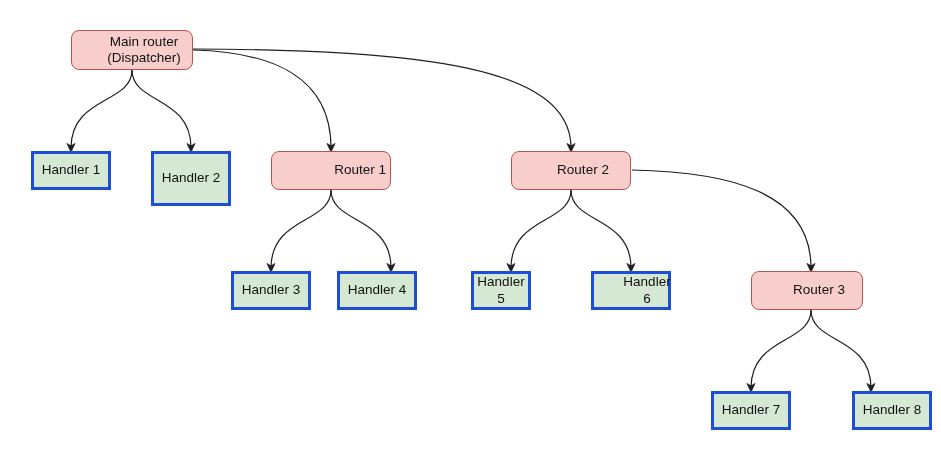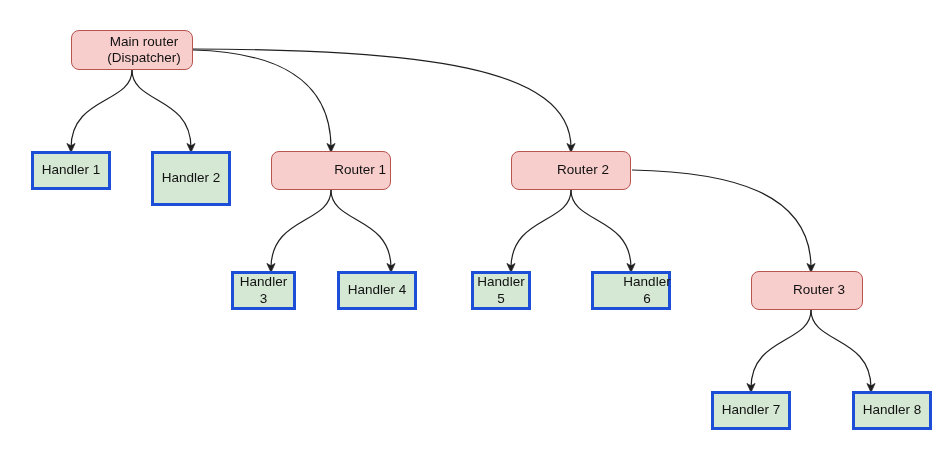--- a/index.html
+++ b/index.html
@@ -84,21 +84,21 @@
       </g>
   </svg>
 
   <div id="nodes-layer">
       <div class="node router" style="left: 71px; top: 30px; width: 122px; height: 40px;"><span class="node-label">Main router
 (Dispatcher)</span></div>
       <div class="node handler" style="left: 31px; top: 151px; width: 80px; height: 39px;"><span class="node-label">Handler 1</span></div>
       <div class="node handler" style="left: 151px; top: 151px; width: 80px; height: 55px;"><span class="node-label">Handler 2</span></div>
       <div class="node router" style="left: 271px; top: 151px; width: 120px; height: 39px; justify-content: flex-end;"><span class="node-label">Router 1</span></div>
       <div class="node router" style="left: 511px; top: 151px; width: 120px; height: 39px;"><span class="node-label">Router 2</span></div>
-      <div class="node handler" style="left: 231px; top: 271px; width: 65px; height: 39px;"><span class="node-label">Handler 3</span></div>
+      <div class="node handler" style="left: 231px; top: 271px; width: 80px; height: 39px;"><span class="node-label">Handler 3</span></div>
       <div class="node handler" style="left: 337px; top: 271px; width: 80px; height: 39px;"><span class="node-label">Handler 4</span></div>
       <div class="node handler" style="left: 471px; top: 271px; width: 60px; height: 39px;"><span class="node-label">Handler 5</span></div>
       <div class="node handler" style="left: 591px; top: 271px; width: 80px; height: 39px; padding-left: 32px;"><span class="node-label">Handler 6</span></div>
       <div class="node router" style="left: 751px; top: 271px; width: 112px; height: 39px;"><span class="node-label">Router 3</span></div>
       <div class="node handler" style="left: 711px; top: 391px; width: 80px; height: 39px;"><span class="node-label">Handler 7</span></div>
       <div class="node handler" style="left: 852px; top: 391px; width: 80px; height: 39px;"><span class="node-label">Handler 8</span></div>
     </div>
 
 </div>
 

